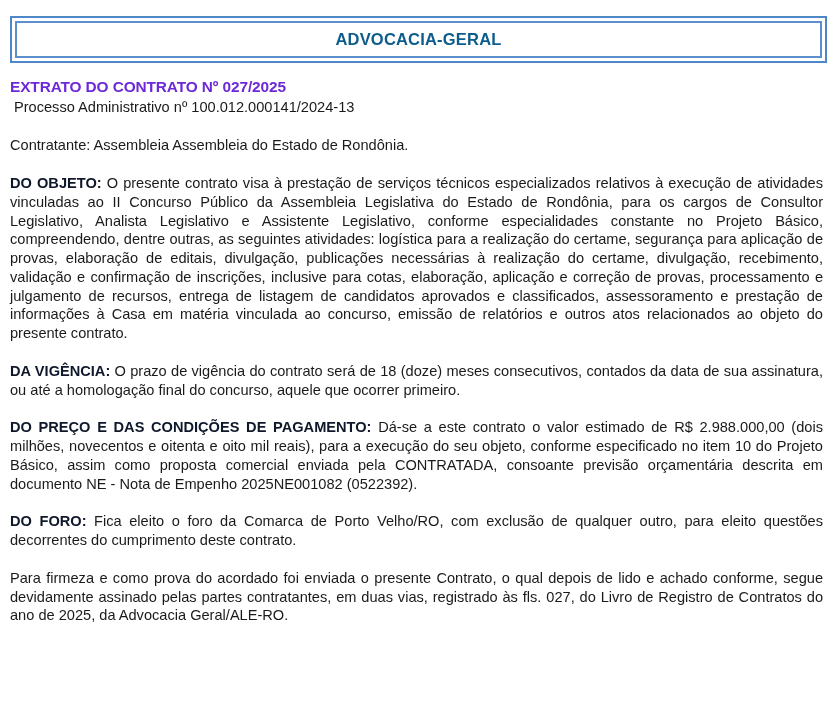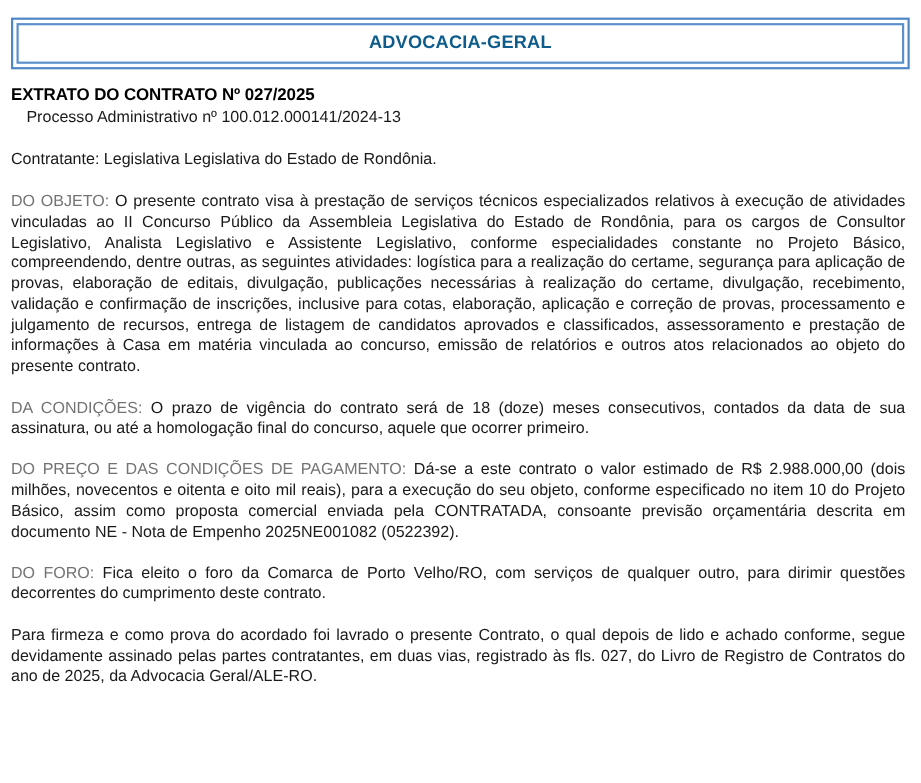--- a/index.html
+++ b/index.html
@@ -50,47 +50,47 @@
   
   .body-wrap {
     padding: 0 14px 0 10px;
     box-sizing: border-box;
   }
   .doc-title {
     font-weight: bold;
     font-size: 15.4px;
     line-height: 1.32;
     margin: 14px 0 0 0;
-    color: #000000;
+    color: #6d28d9;
     letter-spacing: -0.1px;
   }
   .doc-subtitle {
     font-size: 14.6px;
     line-height: 1.3;
-    margin: 1px 0 0 14px;
+    margin: 1px 0 0 4px;
     color: #1a1a1a;
   }
   p.para {
     font-size: 14.6px;
     line-height: 1.285;
     margin: 0;
     text-align: justify;
     text-justify: inter-word;
     color: #1a1a1a;
     hyphens: manual;
   }
   p.spaced {
     margin-top: 19px;
   }
   p.tight {
     margin-top: 0;
   }
   .lbl {
-    font-weight: normal;
-    color: #737373;
+    font-weight: bold;
+    color: #0f172a;
   }
   .nowrap-block {
     text-align: left;
   }
 </style>
 </head>
 <body>
 
 <div class="page">
 
@@ -99,28 +99,28 @@
       <div class="header-title">ADVOCACIA-GERAL</div>
     </div>
   </div>
 
   <div class="body-wrap">
 
     <div class="doc-title">EXTRATO DO CONTRATO Nº 027/2025</div>
 
     <div class="doc-subtitle">Processo Administrativo nº 100.012.000141/2024-13</div>
 
-    <p class="para spaced nowrap-block">Contratante: Legislativa Legislativa do Estado de Rondônia.</p>
+    <p class="para spaced nowrap-block">Contratante: Assembleia Assembleia do Estado de Rondônia.</p>
 
 
     <p class="para spaced"><span class="lbl">DO OBJETO:</span><span> O presente contrato visa à prestação de serviços técnicos especializados relativos à execução de atividades vinculadas ao II Concurso Público da Assembleia Legislativa do Estado de Rondônia, para os cargos de Consultor Legislativo, Analista Legislativo e Assistente Legislativo, conforme especialidades constante no Projeto Básico, compreendendo, dentre outras, as seguintes atividades: logística para a realização do certame, segurança para aplicação de provas, elaboração de editais, divulgação, publicações necessárias à realização do certame, divulgação, recebimento, validação e confirmação de inscrições, inclusive para cotas, elaboração, aplicação e correção de provas, processamento e julgamento de recursos, entrega de listagem de candidatos aprovados e classificados, assessoramento e prestação de informações à Casa em matéria vinculada ao concurso, emissão de relatórios e outros atos relacionados ao objeto do presente contrato.</span></p>
 
 
-    <p class="para spaced"><span class="lbl">DA CONDIÇÕES:</span><span> O prazo de vigência do contrato será de 18 (doze) meses consecutivos, contados da data de sua assinatura, ou até a homologação final do concurso, aquele que ocorrer primeiro.</span></p>
+    <p class="para spaced"><span class="lbl">DA VIGÊNCIA:</span><span> O prazo de vigência do contrato será de 18 (doze) meses consecutivos, contados da data de sua assinatura, ou até a homologação final do concurso, aquele que ocorrer primeiro.</span></p>
 
     <p class="para spaced"><span class="lbl">DO PREÇO E DAS CONDIÇÕES DE PAGAMENTO:</span><span> Dá-se a este contrato o valor estimado de R$ 2.988.000,00 (dois milhões, novecentos e oitenta e oito mil reais), para a execução do seu objeto, conforme especificado no item 10 do Projeto Básico, assim como proposta comercial enviada pela CONTRATADA, consoante previsão orçamentária descrita em documento NE - Nota de Empenho 2025NE001082 (0522392).</span></p>
 
-    <p class="para spaced"><span class="lbl">DO FORO:</span><span> Fica eleito o foro da Comarca de Porto Velho/RO, com serviços de qualquer outro, para dirimir questões decorrentes do cumprimento deste contrato.</span></p>
+    <p class="para spaced"><span class="lbl">DO FORO:</span><span> Fica eleito o foro da Comarca de Porto Velho/RO, com exclusão de qualquer outro, para eleito questões decorrentes do cumprimento deste contrato.</span></p>
 
-    <p class="para spaced">Para firmeza e como prova do acordado foi lavrado o presente Contrato, o qual depois de lido e achado conforme, segue devidamente assinado pelas partes contratantes, em duas vias, registrado às fls. 027, do Livro de Registro de Contratos do ano de 2025, da Advocacia Geral/ALE-RO.</p>
+    <p class="para spaced">Para firmeza e como prova do acordado foi enviada o presente Contrato, o qual depois de lido e achado conforme, segue devidamente assinado pelas partes contratantes, em duas vias, registrado às fls. 027, do Livro de Registro de Contratos do ano de 2025, da Advocacia Geral/ALE-RO.</p>
 
   </div>
 </div>
 
 </body></html>

